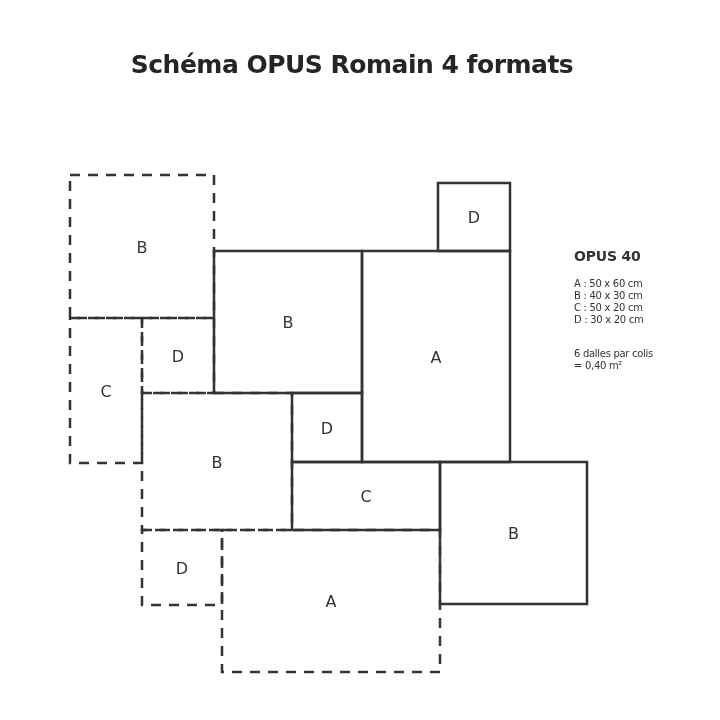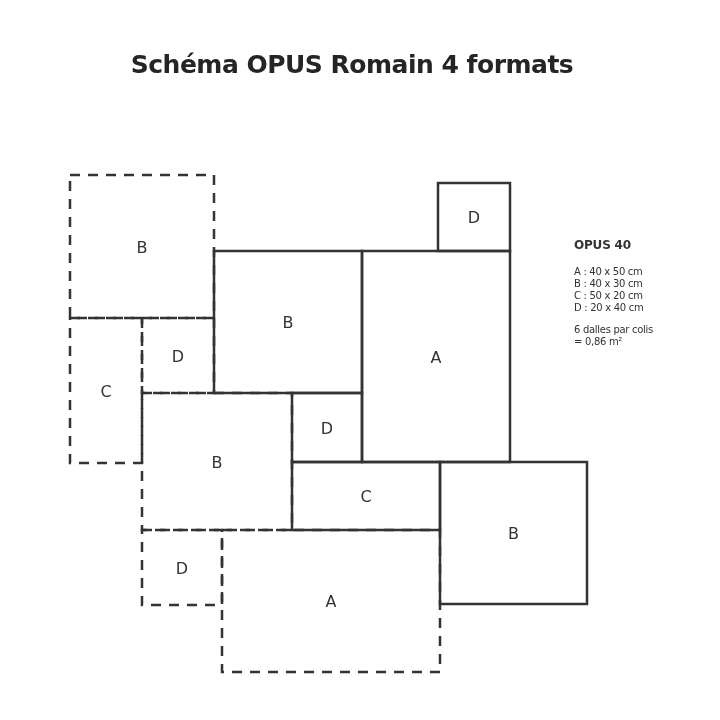--- a/index.html
+++ b/index.html
@@ -1,23 +1,23 @@
 <!DOCTYPE html>
 <html><head>
 <meta charset="utf-8">
 <style>
   html, body { margin: 0; padding: 0; background: #ffffff; }
   body { width: 720px; height: 720px; position: relative; overflow: hidden; font-family: "DejaVu Sans", sans-serif; }
   .title { position: absolute; left: 0; top: 50px; width: 704px; text-align: center; font-family: "DejaVu Sans", sans-serif; font-weight: bold; font-size: 25px; color: #252525; letter-spacing: -0.5px; }
   svg.diagram { position: absolute; left: 0; top: 0; }
   .tile-label { font-family: "DejaVu Sans", sans-serif; font-size: 16px; fill: #333; }
   .legend { position: absolute; left: 574px; top: 238px; font-family: "DejaVu Sans", sans-serif; color: #333; }
-  .legend-title { font-weight: bold; font-size: 12px; margin-bottom: 14px; letter-spacing: -0.2px; }
+  .legend-title { font-weight: bold; font-size: 14px; margin-bottom: 14px; letter-spacing: -0.2px; margin-top: 10px; }
   .legend-line { font-size: 10px; line-height: 12px; letter-spacing: -0.3px; }
-  .legend-note { font-size: 10px; line-height: 12px; margin-top: 10px; letter-spacing: -0.3px; }
+  .legend-note { font-size: 10px; line-height: 12px; margin-top: 22px; letter-spacing: -0.3px; }
 </style>
 </head>
 <body>
 
 <div class="title">Schéma OPUS Romain 4 formats</div>
 
 <svg class="diagram" width="720" height="720" viewBox="0 0 720 720" xmlns="http://www.w3.org/2000/svg">
   <g id="tiles-layer">
       <g>
         <rect x="70" y="175" width="144" height="143" fill="none" stroke="#333333" stroke-width="2.5" stroke-dasharray="10 8"></rect>
@@ -65,21 +65,21 @@
       </g>
       <g>
         <rect x="440" y="462" width="147" height="142" fill="none" stroke="#333333" stroke-width="2.5"></rect>
         <text x="513.5" y="539" text-anchor="middle" class="tile-label">B</text>
       </g>
     </g>
 </svg>
 
 <div class="legend">
   <div class="legend-title">OPUS 40</div>
-  <div class="legend-line">A : 40 x 50 cm</div>
+  <div class="legend-line">A : 50 x 60 cm</div>
   <div class="legend-line">B : 40 x 30 cm</div>
   <div class="legend-line">C : 50 x 20 cm</div>
-  <div class="legend-line">D : 20 x 40 cm</div>
+  <div class="legend-line">D : 30 x 20 cm</div>
   <div class="legend-note">
     <div>6 dalles par colis</div>
-    <div>= 0,86 m²</div>
+    <div>= 0,40 m²</div>
   </div>
 </div>
 
 </body></html>

